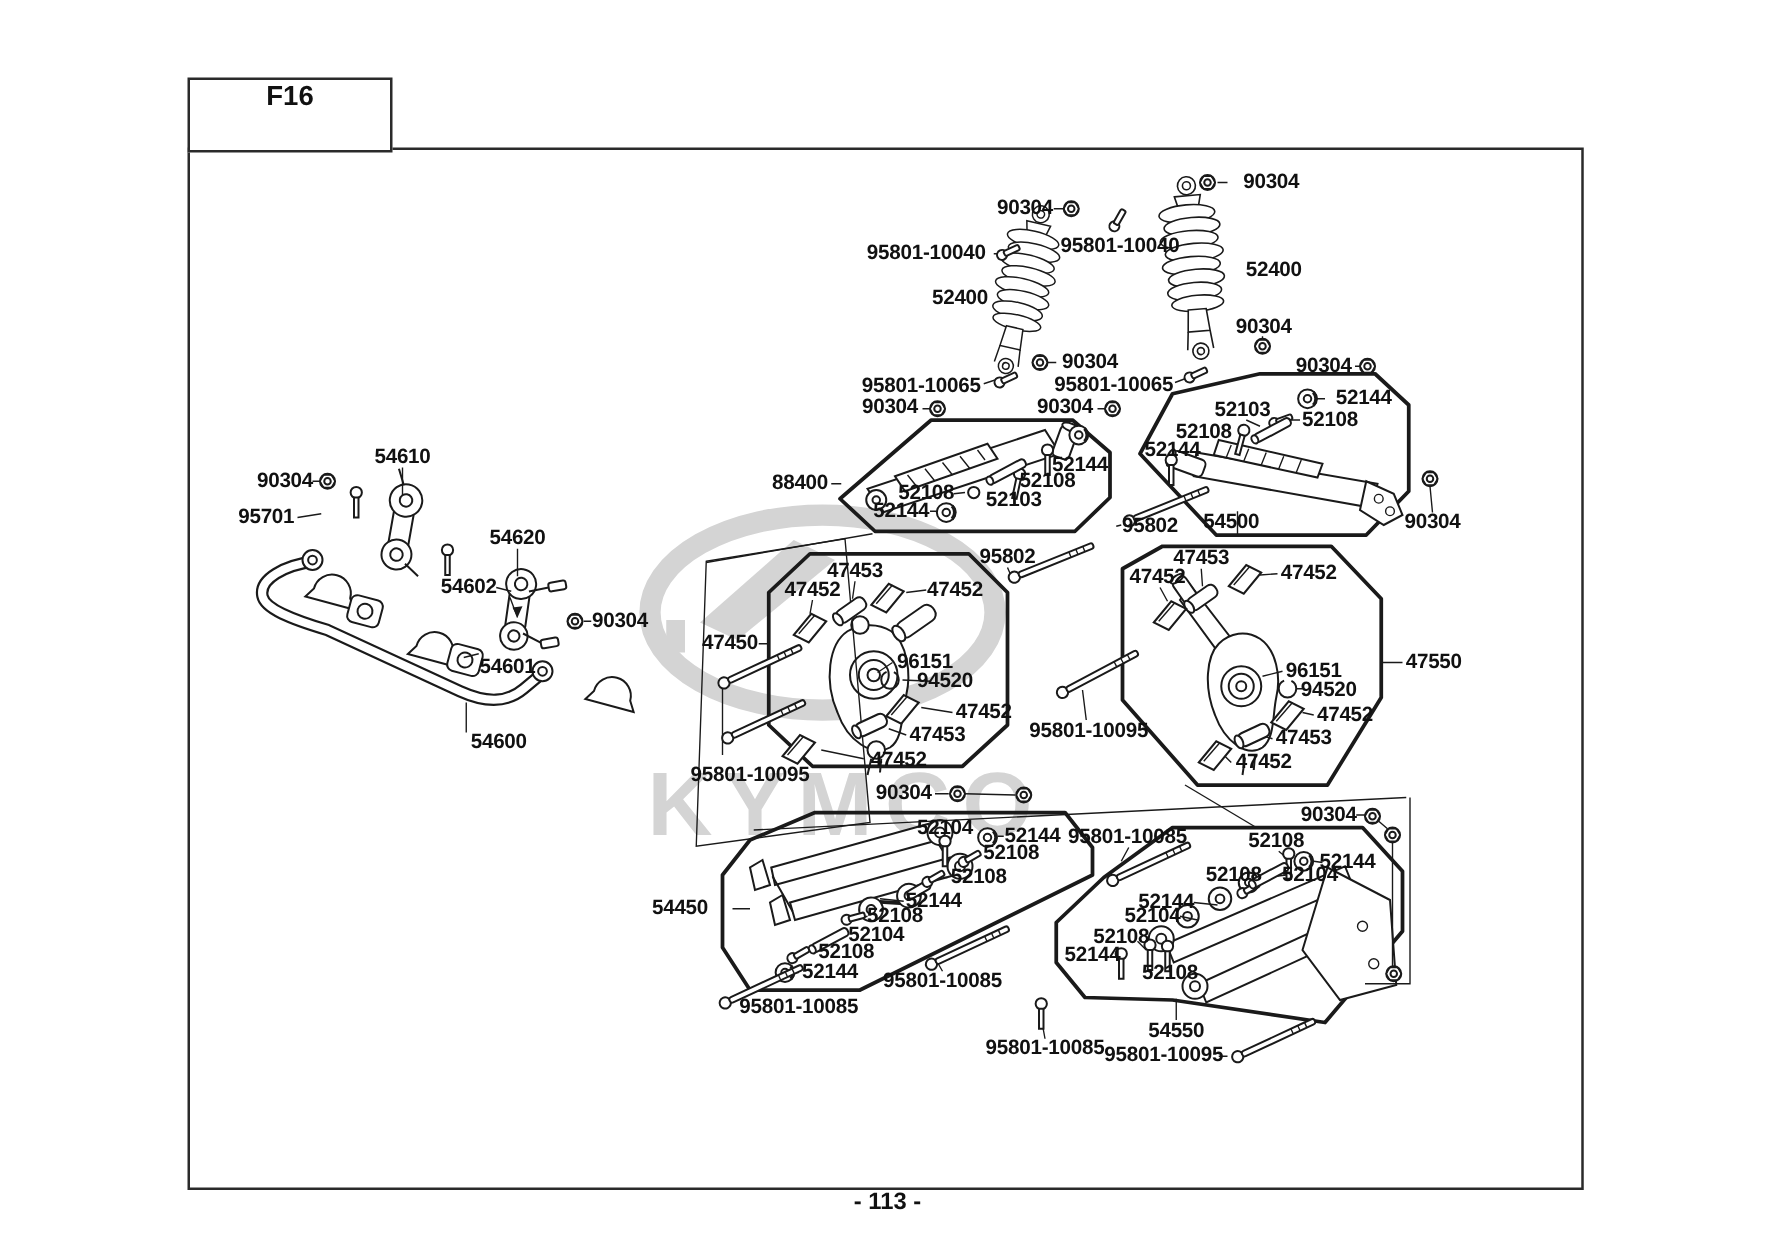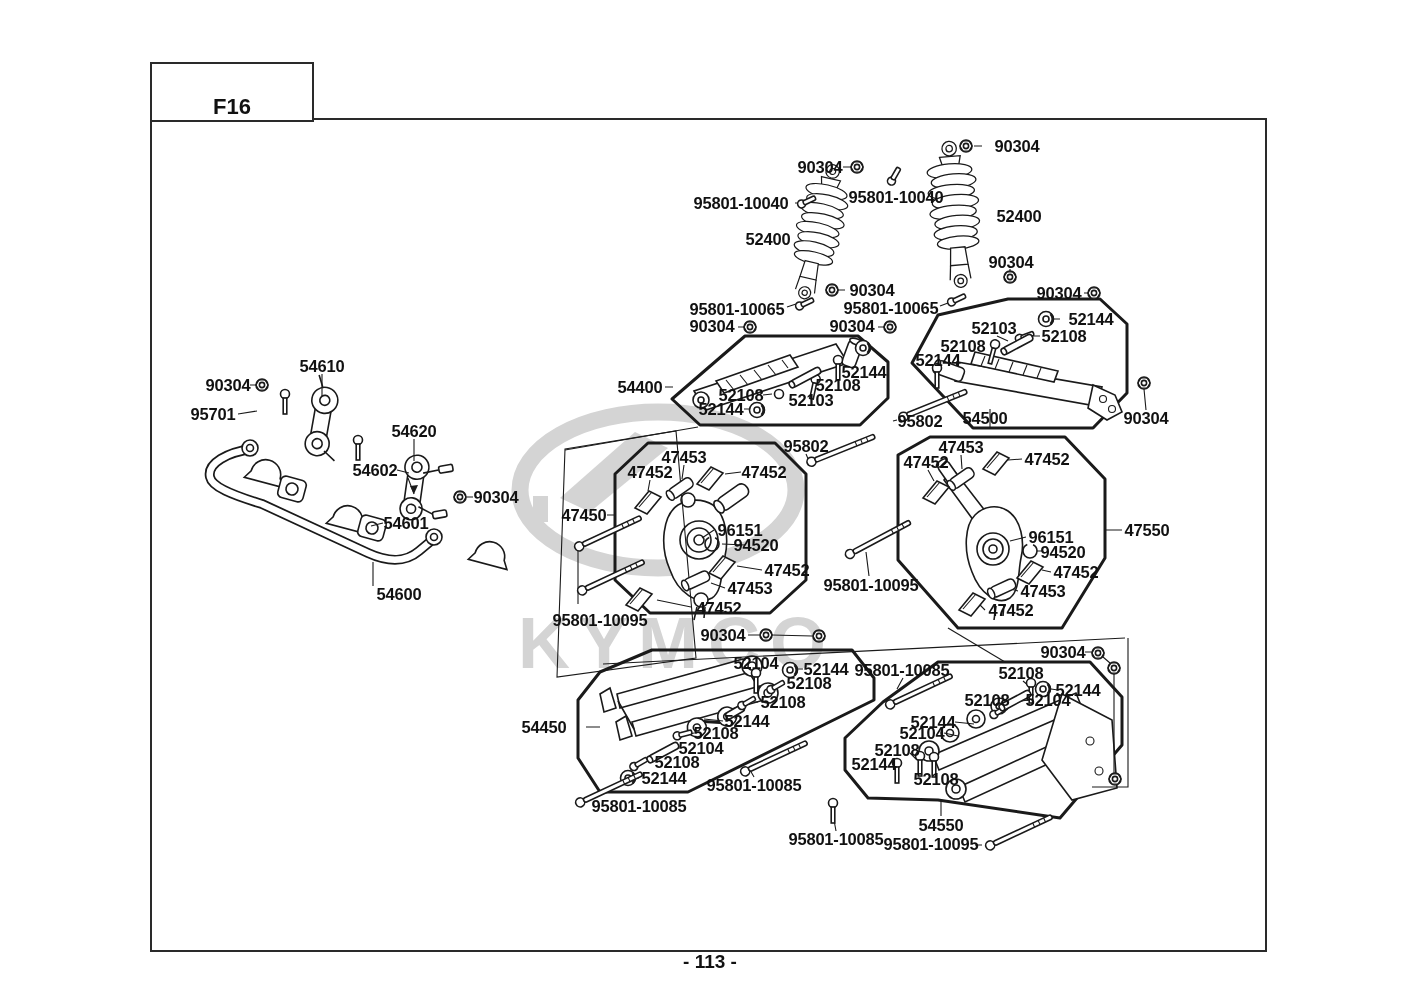--- a/index.html
+++ b/index.html
@@ -1,19 +1,19 @@
 <!DOCTYPE html>
 <html><head>
 <meta charset="utf-8">
 <style>
   html,body{margin:0;padding:0;background:#fff;}
   #page{position:relative;width:1415px;height:1000px;background:#fff;overflow:hidden;
         font-family:"Liberation Sans",sans-serif;color:#111;}
   .f16box{position:absolute;left:150px;top:62px;width:160px;height:56px;border:2px solid #2a2a2a;
-          display:flex;align-items:flex-end;justify-content:center;font-size:22px;font-weight:bold;background:#fff;z-index:5;}
+          display:flex;align-items:flex-start;justify-content:center;font-size:22px;font-weight:bold;background:#fff;z-index:5;}
   .titlebar{position:absolute;left:362px;top:62px;height:56px;display:flex;align-items:center;
             font-size:23px;font-weight:bold;z-index:5;}
   .frame{position:absolute;left:150px;top:118px;width:1113px;height:830px;border:2px solid #2a2a2a;z-index:1;}
   .pageno{position:absolute;left:630px;top:951px;width:160px;text-align:center;font-size:19px;font-weight:bold;z-index:5;}
   #art{position:absolute;left:0;top:0;z-index:2;}
   #labels{position:absolute;left:0;top:0;width:1415px;height:1000px;z-index:4;pointer-events:none;}
   .part-label{position:absolute;transform:translate(-50%,-50%);font-size:16.5px;font-weight:bold;
               white-space:nowrap;letter-spacing:-0.2px;}
   .wmtext{font-size:72px;font-weight:bold;letter-spacing:10px;fill:#d4d4d4;font-family:"Liberation Sans",sans-serif;}
   .ln{fill:none;stroke:#1a1a1a;stroke-width:1.6;}
@@ -355,40 +355,40 @@
       <div class="part-label" style="left: 768px; top: 239px;">52400</div>
       <div class="part-label" style="left: 1019px; top: 216px;">52400</div>
       <div class="part-label" style="left: 872px; top: 290px;">90304</div>
       <div class="part-label" style="left: 1011px; top: 262px;">90304</div>
       <div class="part-label" style="left: 737px; top: 309px;">95801-10065</div>
       <div class="part-label" style="left: 891px; top: 308px;">95801-10065</div>
       <div class="part-label" style="left: 712px; top: 326px;">90304</div>
       <div class="part-label" style="left: 852px; top: 326px;">90304</div>
       <div class="part-label" style="left: 1059px; top: 293px;">90304</div>
       <div class="part-label" style="left: 1146px; top: 418px;">90304</div>
-      <div class="part-label" style="left: 640px; top: 387px;">54400</div>
+      <div class="part-label" style="left: 640px; top: 387px;">88400</div>
       <div class="part-label" style="left: 864px; top: 372px;">52144</div>
       <div class="part-label" style="left: 838px; top: 385px;">52108</div>
       <div class="part-label" style="left: 811px; top: 400px;">52103</div>
       <div class="part-label" style="left: 741px; top: 395px;">52108</div>
       <div class="part-label" style="left: 721px; top: 409px;">52144</div>
       <div class="part-label" style="left: 920px; top: 421px;">95802</div>
       <div class="part-label" style="left: 806px; top: 446px;">95802</div>
       <div class="part-label" style="left: 994px; top: 328px;">52103</div>
       <div class="part-label" style="left: 1064px; top: 336px;">52108</div>
       <div class="part-label" style="left: 1091px; top: 319px;">52144</div>
       <div class="part-label" style="left: 963px; top: 346px;">52108</div>
       <div class="part-label" style="left: 938px; top: 360px;">52144</div>
       <div class="part-label" style="left: 985px; top: 418px;">54500</div>
       <div class="part-label" style="left: 322px; top: 366px;">54610</div>
       <div class="part-label" style="left: 228px; top: 385px;">90304</div>
       <div class="part-label" style="left: 213px; top: 414px;">95701</div>
       <div class="part-label" style="left: 414px; top: 431px;">54620</div>
       <div class="part-label" style="left: 375px; top: 470px;">54602</div>
-      <div class="part-label" style="left: 406px; top: 523px;">54601</div>
+      <div class="part-label" style="left: 406px; top: 534px;">54601</div>
       <div class="part-label" style="left: 496px; top: 497px;">90304</div>
       <div class="part-label" style="left: 375px; top: 594px; padding-left: 48px;">54600</div>
       <div class="part-label" style="left: 684px; top: 457px;">47453</div>
       <div class="part-label" style="left: 650px; top: 472px;">47452</div>
       <div class="part-label" style="left: 764px; top: 472px;">47452</div>
       <div class="part-label" style="left: 584px; top: 515px;">47450</div>
       <div class="part-label" style="left: 740px; top: 530px;">96151</div>
       <div class="part-label" style="left: 756px; top: 545px;">94520</div>
       <div class="part-label" style="left: 787px; top: 570px;">47452</div>
       <div class="part-label" style="left: 750px; top: 588px;">47453</div>

